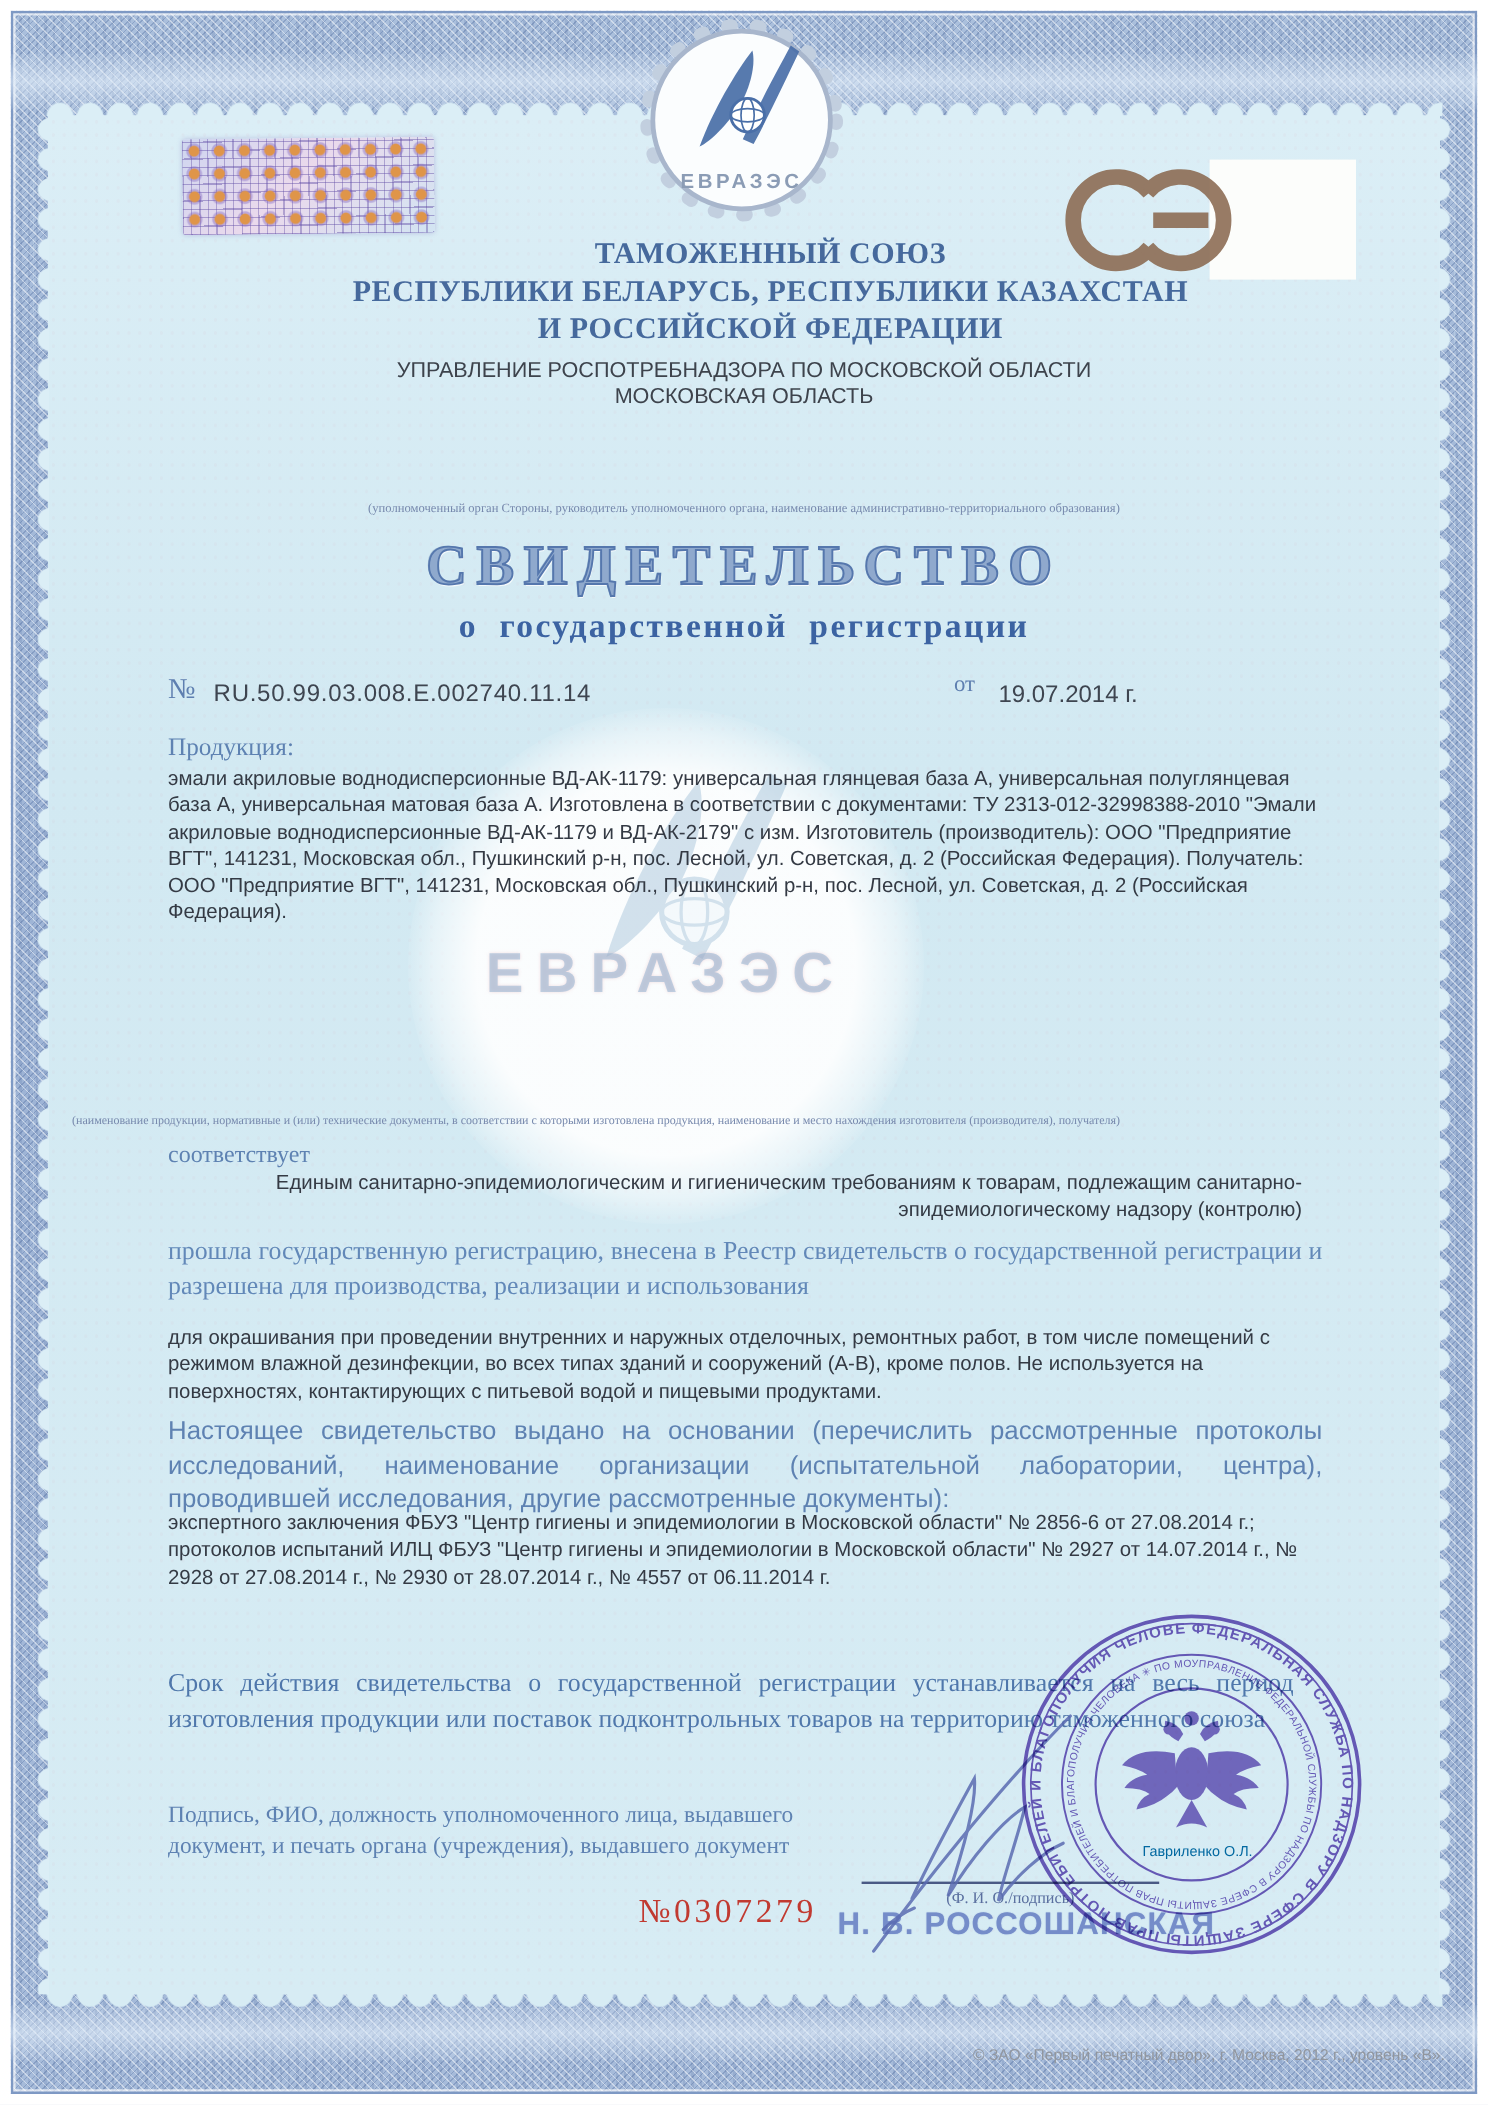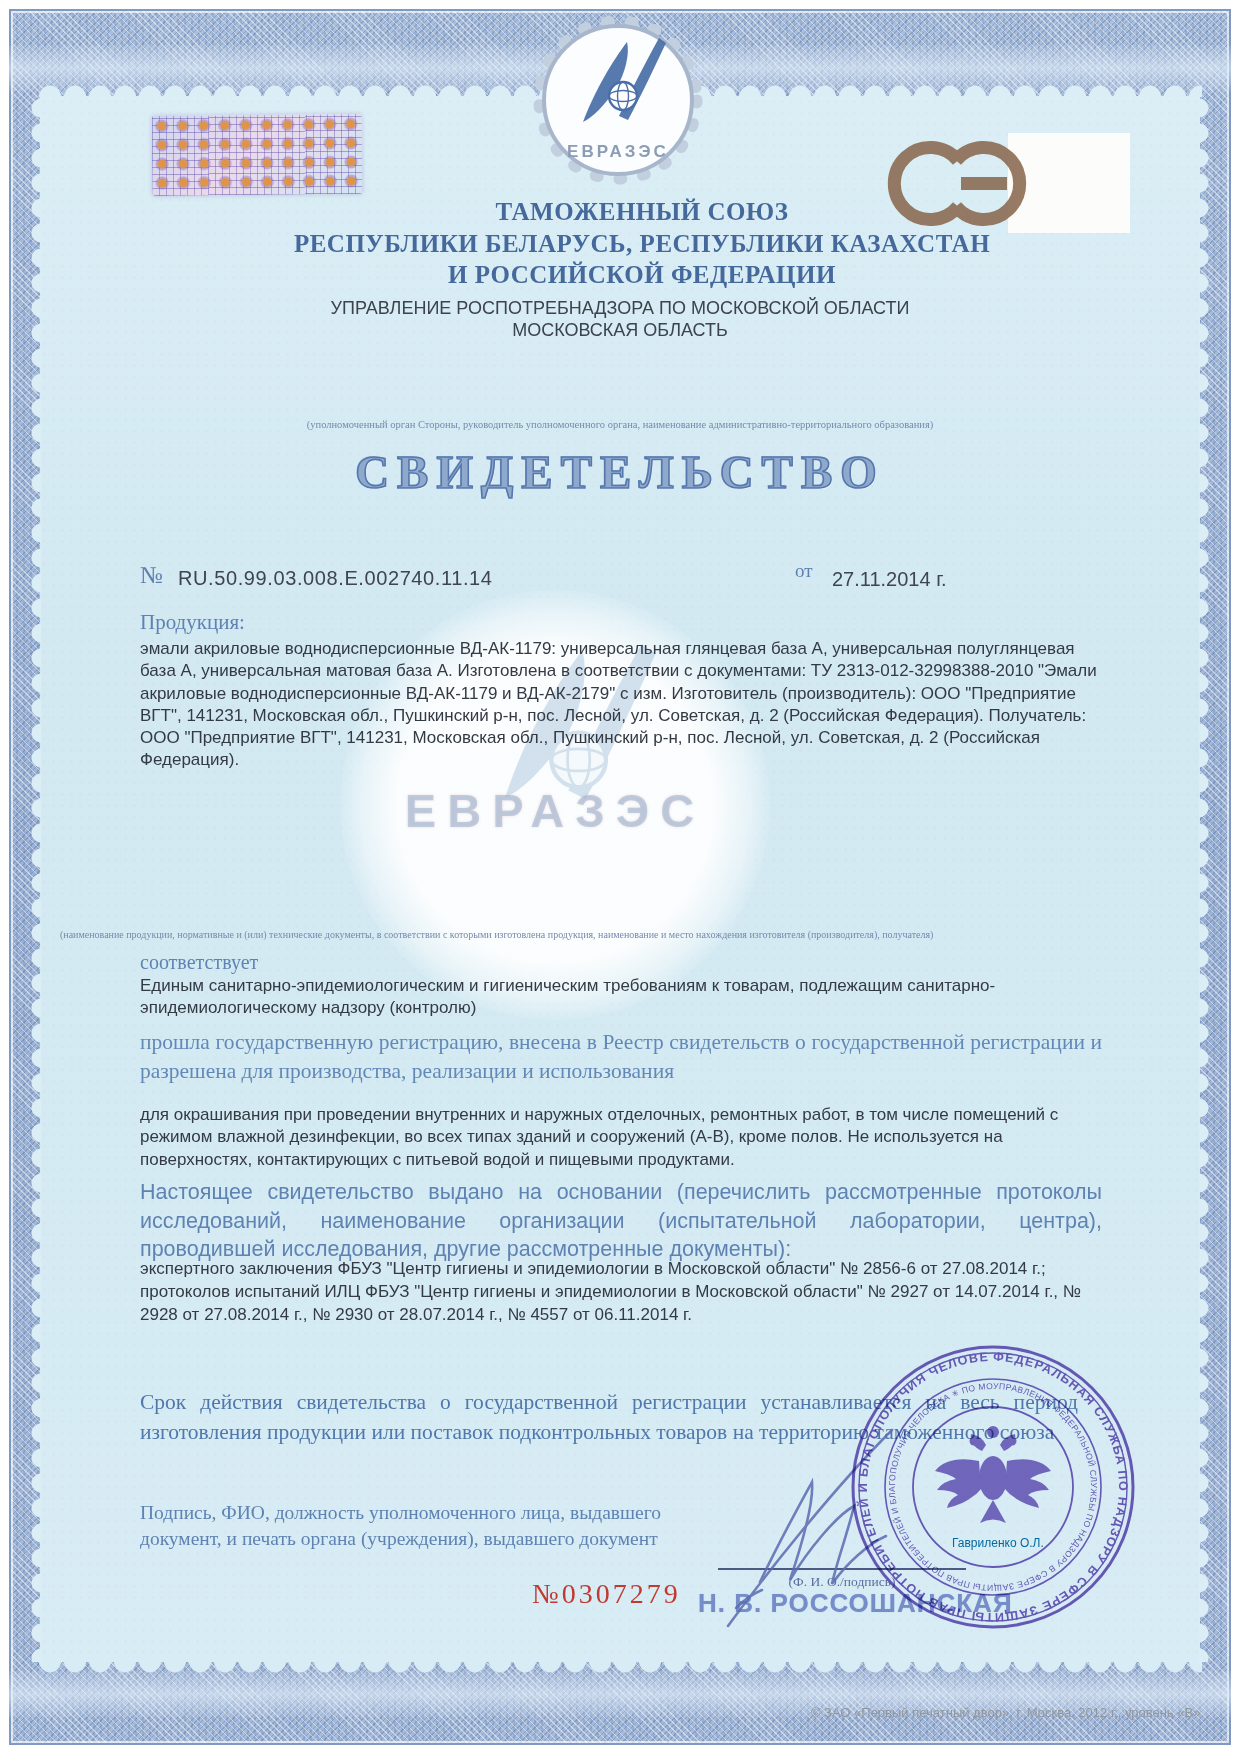--- a/index.html
+++ b/index.html
@@ -74,21 +74,21 @@
   .reg-no-sign{position:absolute;left:0;top:2px;font-family:"Liberation Serif",serif;font-size:24px;color:#5e7fb0;border-bottom:0;}
   .reg-number{position:absolute;left:38px;top:7px;font-size:20px;letter-spacing:.6px;color:#3e4550;}
   .reg-from{position:absolute;left:655px;top:0;font-family:"Liberation Serif",serif;font-size:19px;color:#5e7fb0;}
   .reg-date{position:absolute;left:692px;top:8px;font-size:20px;color:#3e4550;}
 
   
   .serif-blue{font-family:"Liberation Serif",serif;color:#5e82b2;}
   .product-label{left:140px;top:610px;font-size:21px;z-index:3;}
   .product-text{left:140px;top:638px;width:965px;font-size:17px;line-height:1.31;color:#343a44;z-index:3;}
   .conforms-label{left:140px;top:951px;font-size:20px;z-index:3;}
-  .conforms-text{left:140px;top:975px;width:945px;font-size:17px;line-height:1.3;color:#343a44;z-index:3;}
+  .conforms-text{left:140px;top:975px;width:945px;font-size:17px;line-height:1.3;color:#343a44;z-index:3;text-align:right;}
   .registered-text{left:140px;top:1028px;width:962px;font-family:"Liberation Serif",serif;
     font-size:21.5px;line-height:1.37;color:#6288b8;text-align:justify;z-index:3;}
   .usage-text{left:140px;top:1104px;width:965px;font-size:17px;line-height:1.31;color:#343a44;z-index:3;}
   .basis-intro{left:140px;top:1178px;width:962px;font-family:Liberation Sans, sans-serif;
     font-size:21.5px;line-height:1.33;color:#5e82b2;text-align:justify;z-index:3;}
   .basis-docs{left:140px;top:1258px;width:965px;font-size:17px;line-height:1.35;color:#343a44;z-index:3;}
   .validity-text{left:140px;top:1387px;width:938px;font-family:"Liberation Serif",serif;
     font-size:21.5px;line-height:1.4;color:#4f77ab;text-align:justify;z-index:3;}
   .sign-caption{left:140px;top:1500px;width:545px;font-family:"Liberation Serif",serif;
     font-size:19.5px;line-height:1.35;color:#5e82b2;z-index:3;}
@@ -172,26 +172,27 @@
     <div>РЕСПУБЛИКИ БЕЛАРУСЬ, РЕСПУБЛИКИ КАЗАХСТАН</div>
     <div>И РОССИЙСКОЙ ФЕДЕРАЦИИ</div>
   </div>
   <div class="abs ctr authority-lines">
     <div>УПРАВЛЕНИЕ РОСПОТРЕБНАДЗОРА ПО МОСКОВСКОЙ ОБЛАСТИ</div>
     <div>МОСКОВСКАЯ ОБЛАСТЬ</div>
   </div>
   <div class="abs ctr fineprint fn1">(уполномоченный орган Стороны, руководитель уполномоченного органа, наименование административно-территориального образования)</div>
 
   <div class="abs ctr title-main">СВИДЕТЕЛЬСТВО</div>
+  <div class="abs ctr title-sub">о государственной регистрации</div>
 
   <div class="abs reg-row">
     <span class="reg-no-sign">№</span>
     <span class="reg-number">RU.50.99.03.008.E.002740.11.14</span>
     <span class="reg-from">от</span>
-    <span class="reg-date">27.11.2014 г.</span>
+    <span class="reg-date">19.07.2014 г.</span>
   </div>
 
   <div class="abs serif-blue product-label">Продукция:</div>
   <div class="abs product-text">эмали акриловые воднодисперсионные ВД-АК-1179: универсальная глянцевая база А, универсальная полуглянцевая база А, универсальная матовая база А. Изготовлена в соответствии с документами: ТУ 2313-012-32998388-2010 "Эмали акриловые воднодисперсионные ВД-АК-1179 и ВД-АК-2179" с изм. Изготовитель (производитель): ООО "Предприятие ВГТ", 141231, Московская обл., Пушкинский р-н, пос. Лесной, ул. Советская, д. 2 (Российская Федерация).  Получатель: ООО "Предприятие ВГТ", 141231, Московская обл., Пушкинский р-н, пос. Лесной, ул. Советская, д. 2 (Российская Федерация).</div>
   <div class="abs fineprint fn2">(наименование продукции, нормативные и (или) технические документы, в соответствии с которыми изготовлена продукция, наименование и место нахождения изготовителя (производителя), получателя)</div>
 
   <div class="abs serif-blue conforms-label">соответствует</div>
   <div class="abs conforms-text">Единым санитарно-эпидемиологическим и гигиеническим требованиям к товарам, подлежащим санитарно-эпидемиологическому надзору (контролю)</div>
   <div class="abs usage-text">для окрашивания при проведении внутренних и наружных отделочных, ремонтных работ, в том числе помещений с режимом влажной дезинфекции, во всех типах зданий и сооружений (А-В), кроме полов. Не используется на поверхностях, контактирующих с питьевой водой и пищевыми продуктами.</div>
   <div class="abs registered-text">прошла государственную регистрацию, внесена в Реестр свидетельств о государственной регистрации и разрешена для производства, реализации и использования</div>

